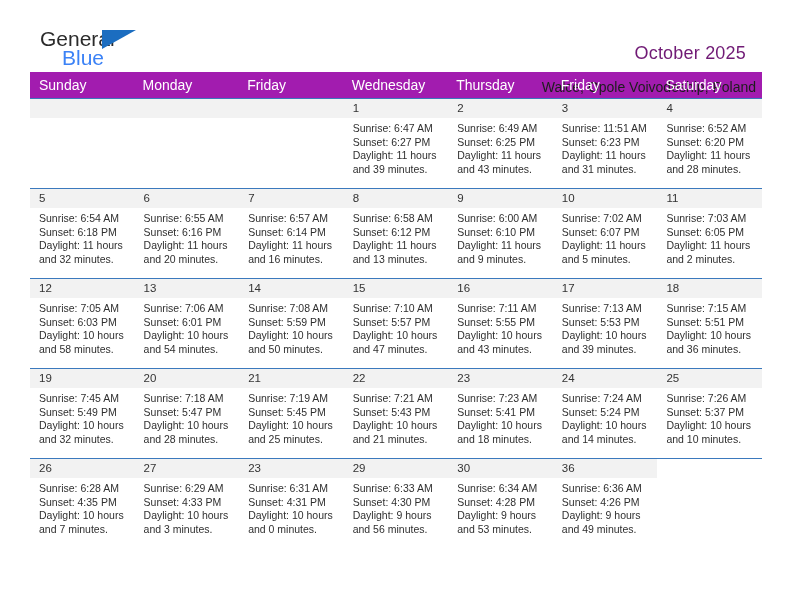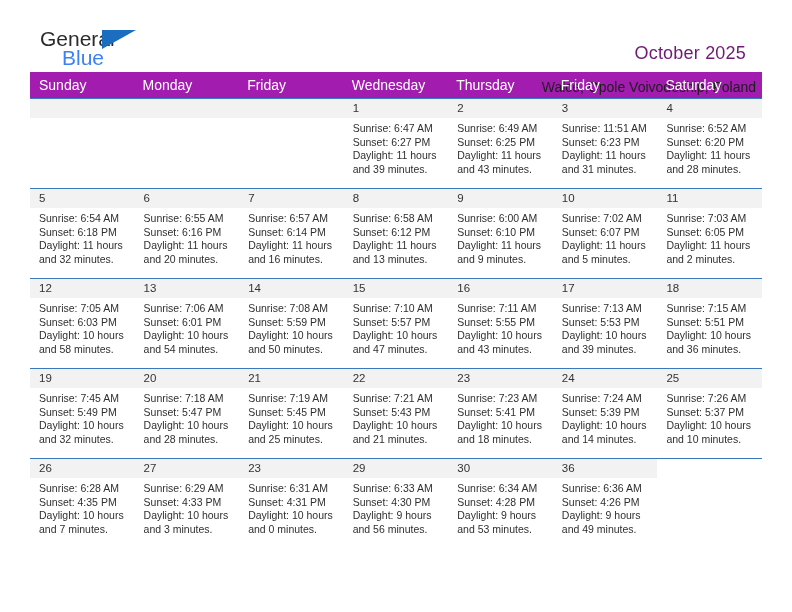--- a/index.html
+++ b/index.html
@@ -441,21 +441,21 @@
                 <div>Daylight: 10 hours</div>
                 <div>and 18 minutes.</div>
               </div>
             </div>
           </td>
           <td class="">
             <div class="cell-inner">
               <div class="daynum-band">24</div>
               <div class="cell-body">
                 <div>Sunrise: 7:24 AM</div>
-                <div>Sunset: 5:39 PM</div>
+                <div>Sunset: 5:24 PM</div>
                 <div>Daylight: 10 hours</div>
                 <div>and 14 minutes.</div>
               </div>
             </div>
           </td>
           <td class="">
             <div class="cell-inner">
               <div class="daynum-band">25</div>
               <div class="cell-body">
                 <div>Sunrise: 7:26 AM</div>

